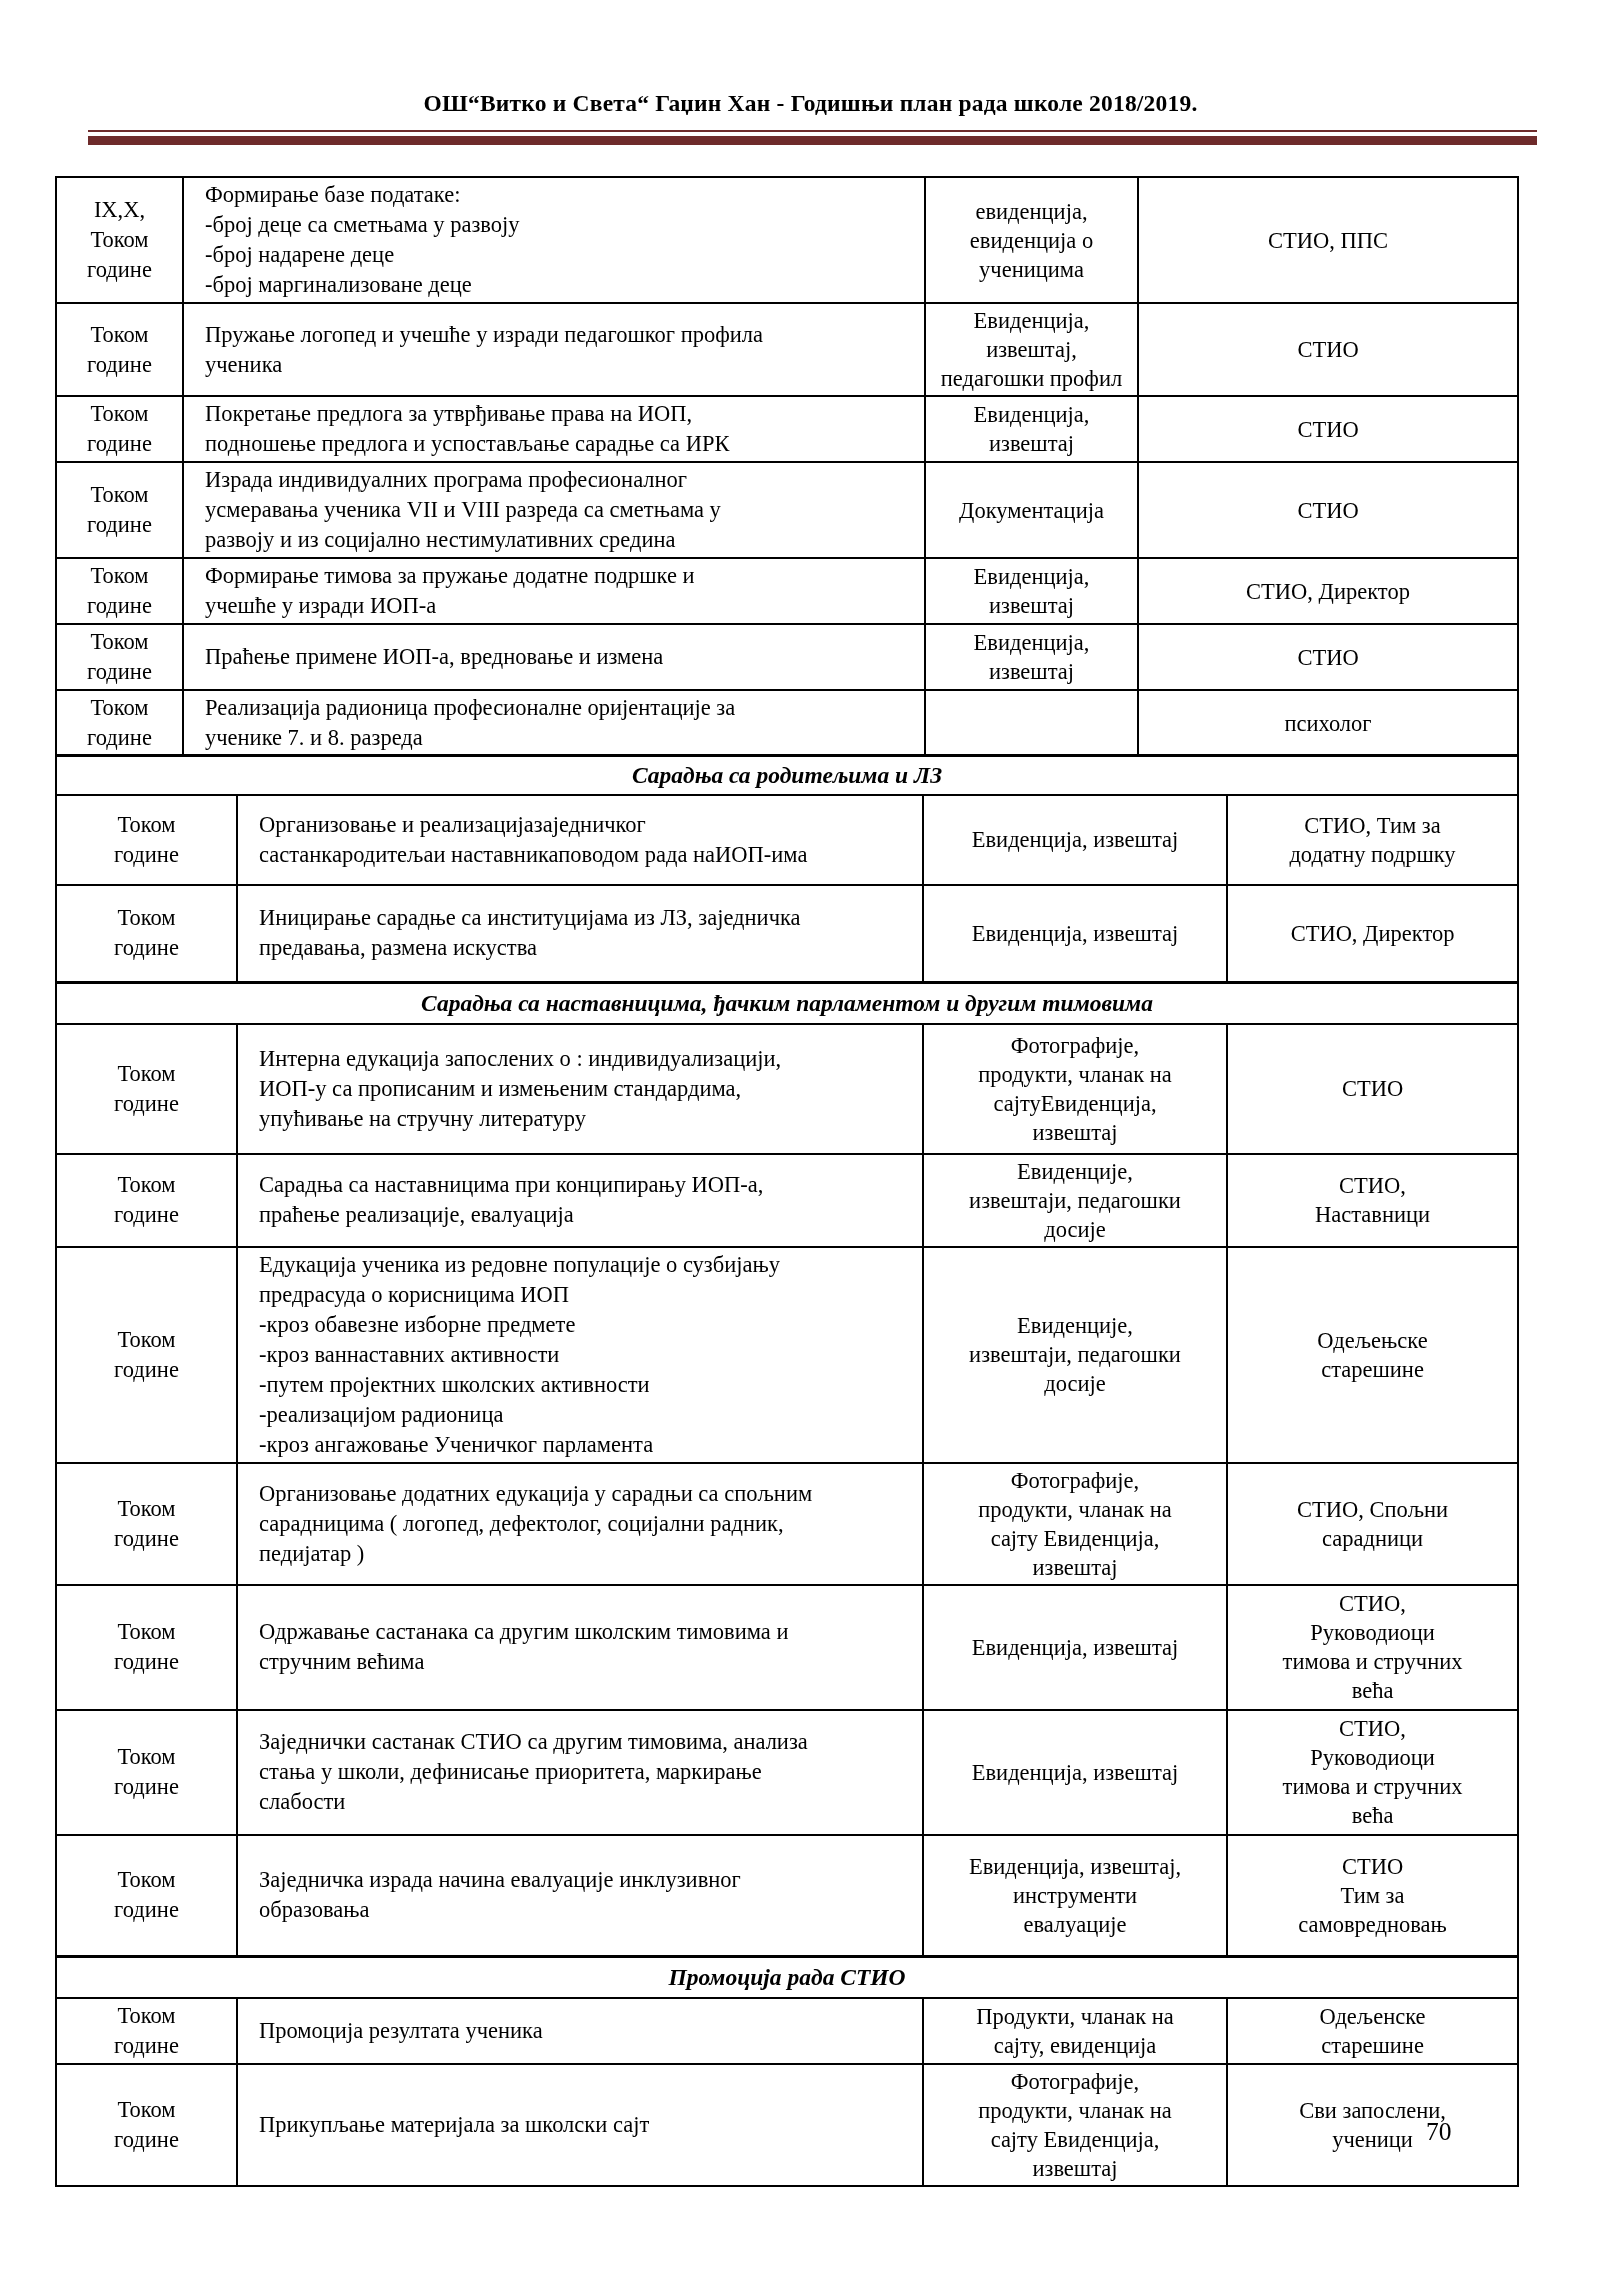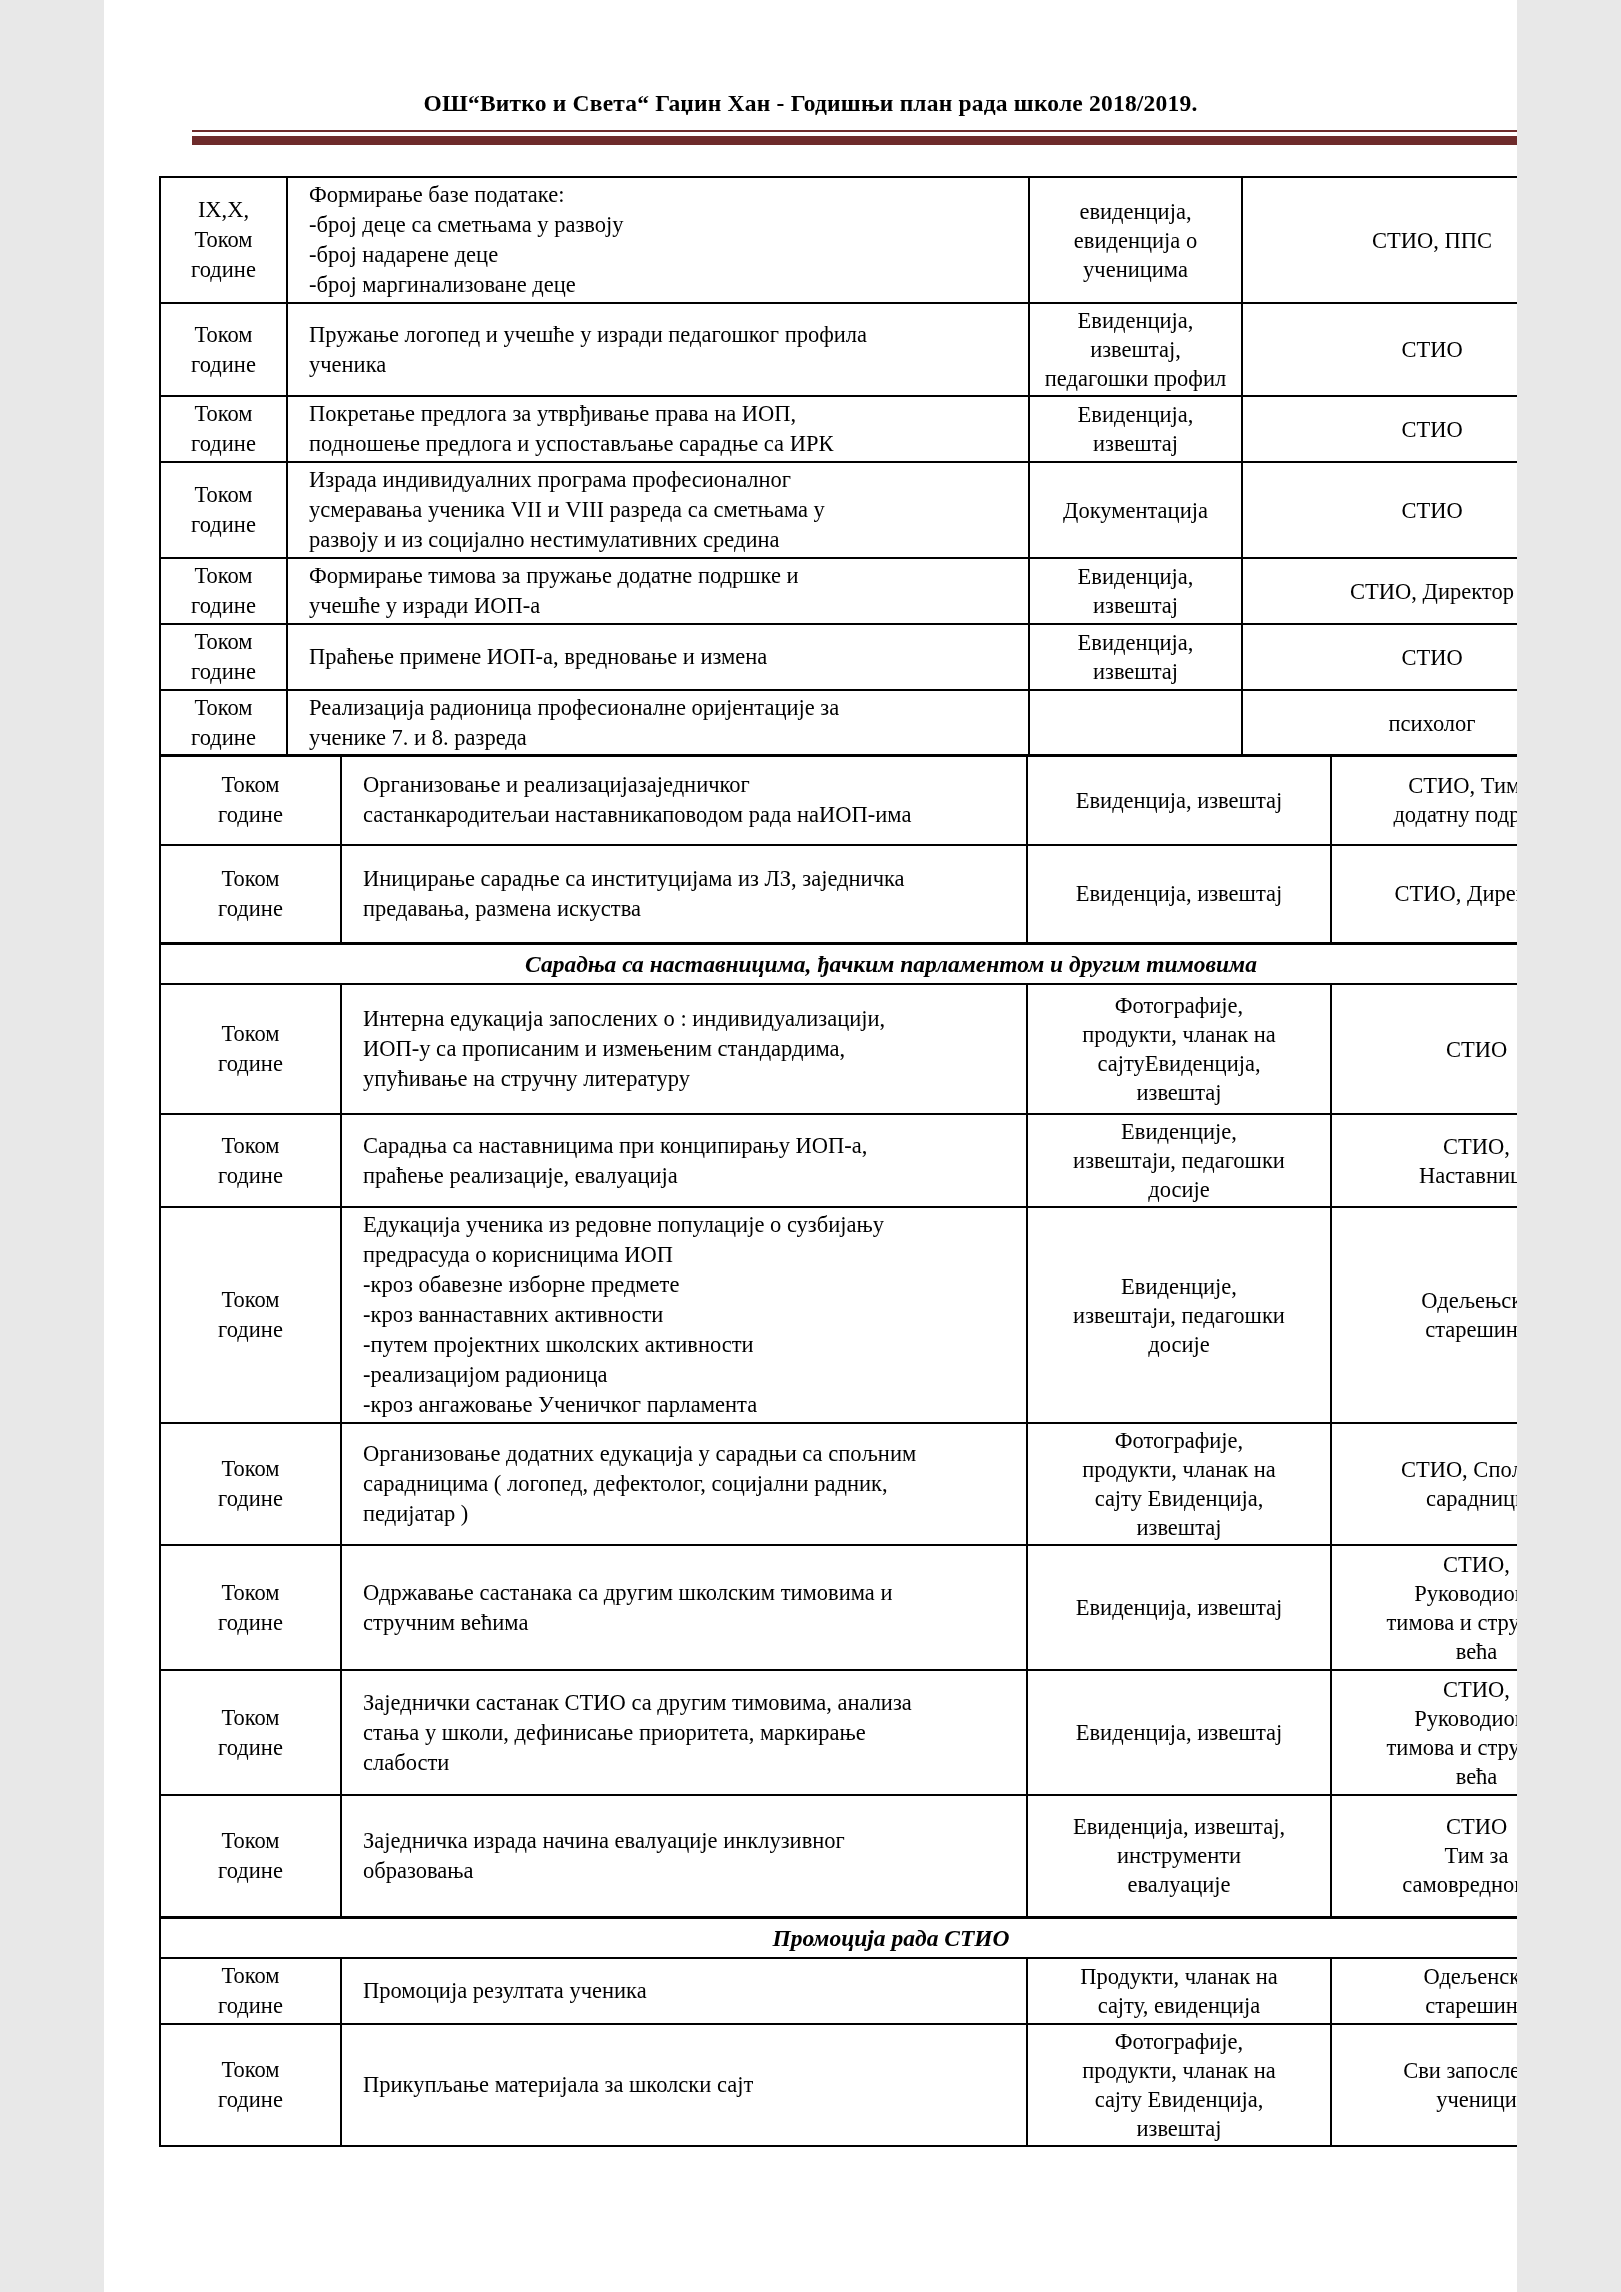--- a/index.html
+++ b/index.html
@@ -1,18 +1,18 @@
 <!DOCTYPE html>
 <html><head>
 <meta charset="utf-8">
 <style>
   html, body { margin: 0; padding: 0; background: #e8e8e8; }
   .page {
     position: relative;
-    width: 1413px;
+    width: 1621px;
     height: 2293px;
     margin: 0 auto;
     background: #ffffff;
     font-family: "Liberation Serif", "DejaVu Serif", serif;
     color: #000;
     overflow: hidden;
   }
   .doc-header {
     position: absolute;
     top: 90px;
@@ -158,20 +158,23 @@
     </table>
 
     <table class="t2">
       <colgroup>
         <col style="width:181px">
           <col style="width:686px">
           <col style="width:304px">
           <col style="width:291px">
       </colgroup>
       <tbody>
+        <tr style="height:39px">
+          <td class="section" colspan="4">Сарадња са родитељима и ЛЗ</td>
+        </tr>
         <tr style="height:90px">
           <td class="c-time">Током
 године</td>
           <td class="c-act">Организовање и реализацијазаједничког
 састанкародитељаи наставникаповодом рада наИОП-има</td>
           <td class="c-evi">Евиденција, извештај</td>
           <td class="c-resp">СТИО, Тим за
 додатну подршку</td>
         </tr>
         <tr style="height:98px">

